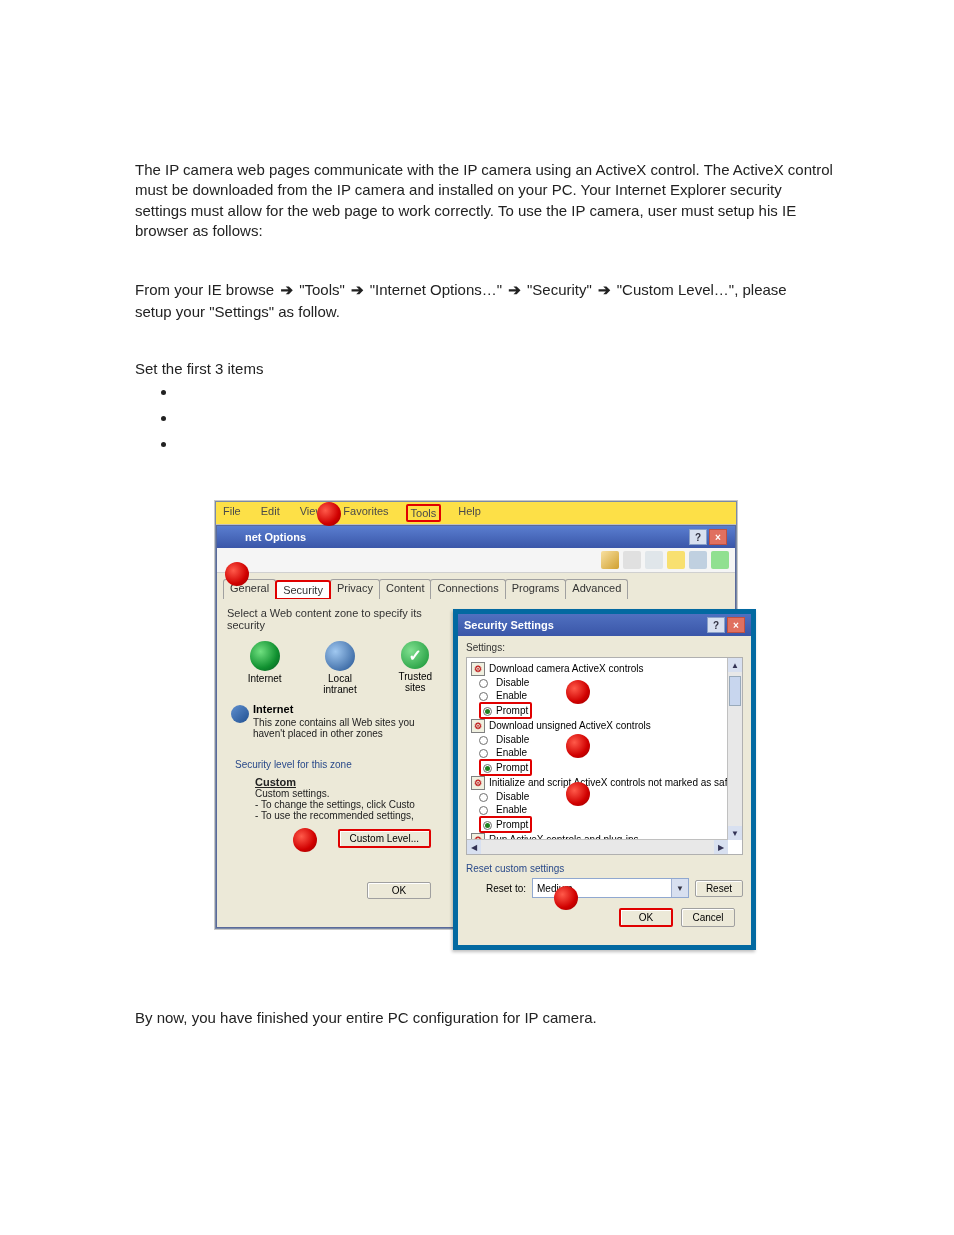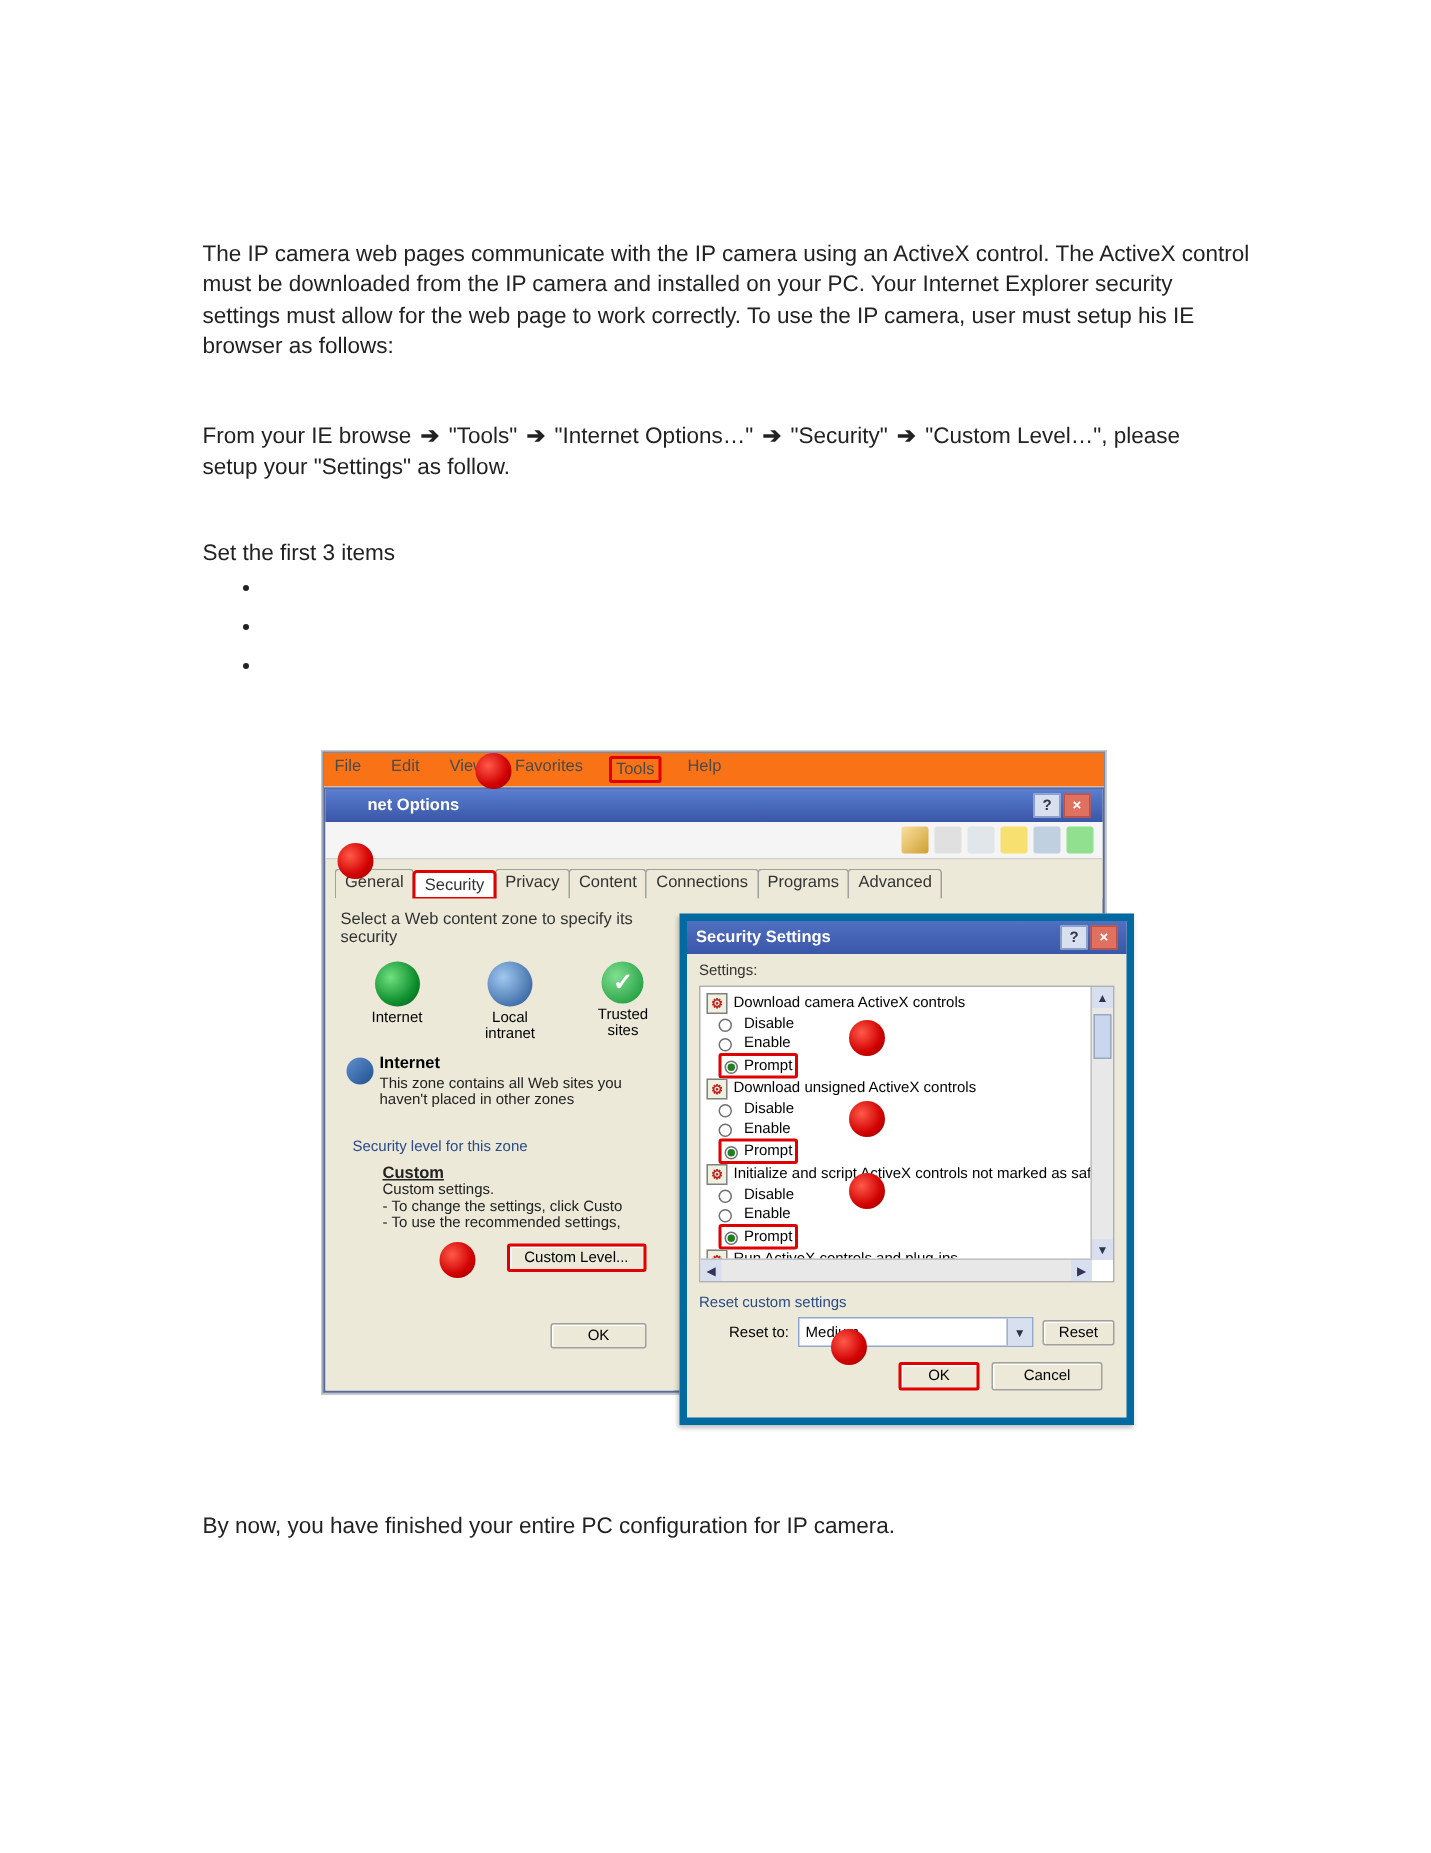--- a/index.html
+++ b/index.html
@@ -37,21 +37,21 @@
     position: relative;
   }
   .ie-title {
     background: linear-gradient(#6b8ad0, #a8c0e8);
     color: #fff;
     padding: 3px 6px;
     font-weight: bold;
     display:flex; align-items:center; gap:4px;
   }
   .ie-menu {
-    background:#f97316;
+    background:#fde047;
     border-bottom:1px solid #c0c0c0;
     padding: 2px 4px;
     display:flex; gap:14px;
     color:#4a4a4a;
   }
   .ie-menu span { padding:1px 3px; }
   .tools-hl { border:2px solid #e00000; border-radius:2px; }
 
   .opt-dialog {
     position:relative;
@@ -446,21 +446,21 @@
                   <div class="select">
                     <span>Medium</span>
                     <span class="dd">▼</span>
                   </div>
                   <button class="winbutton">Reset</button>
                 </div>
               </div>
 
               <div class="ok-row">
                 <button class="winbutton hl-red-box" style="width:54px;">OK</button>
-                <button class="winbutton" style="width:74px;">Cancel</button>
+                <button class="winbutton" style="width:54px;">Cancel</button>
               </div>
             </div>
 
             <div class="red-dot" style="top:66px;left:108px;"></div>
             <div class="red-dot" style="top:120px;left:108px;"></div>
             <div class="red-dot" style="top:168px;left:108px;"></div>
             <div class="red-dot" style="top:272px;left:96px;"></div>
           </div>
 
         </div>

